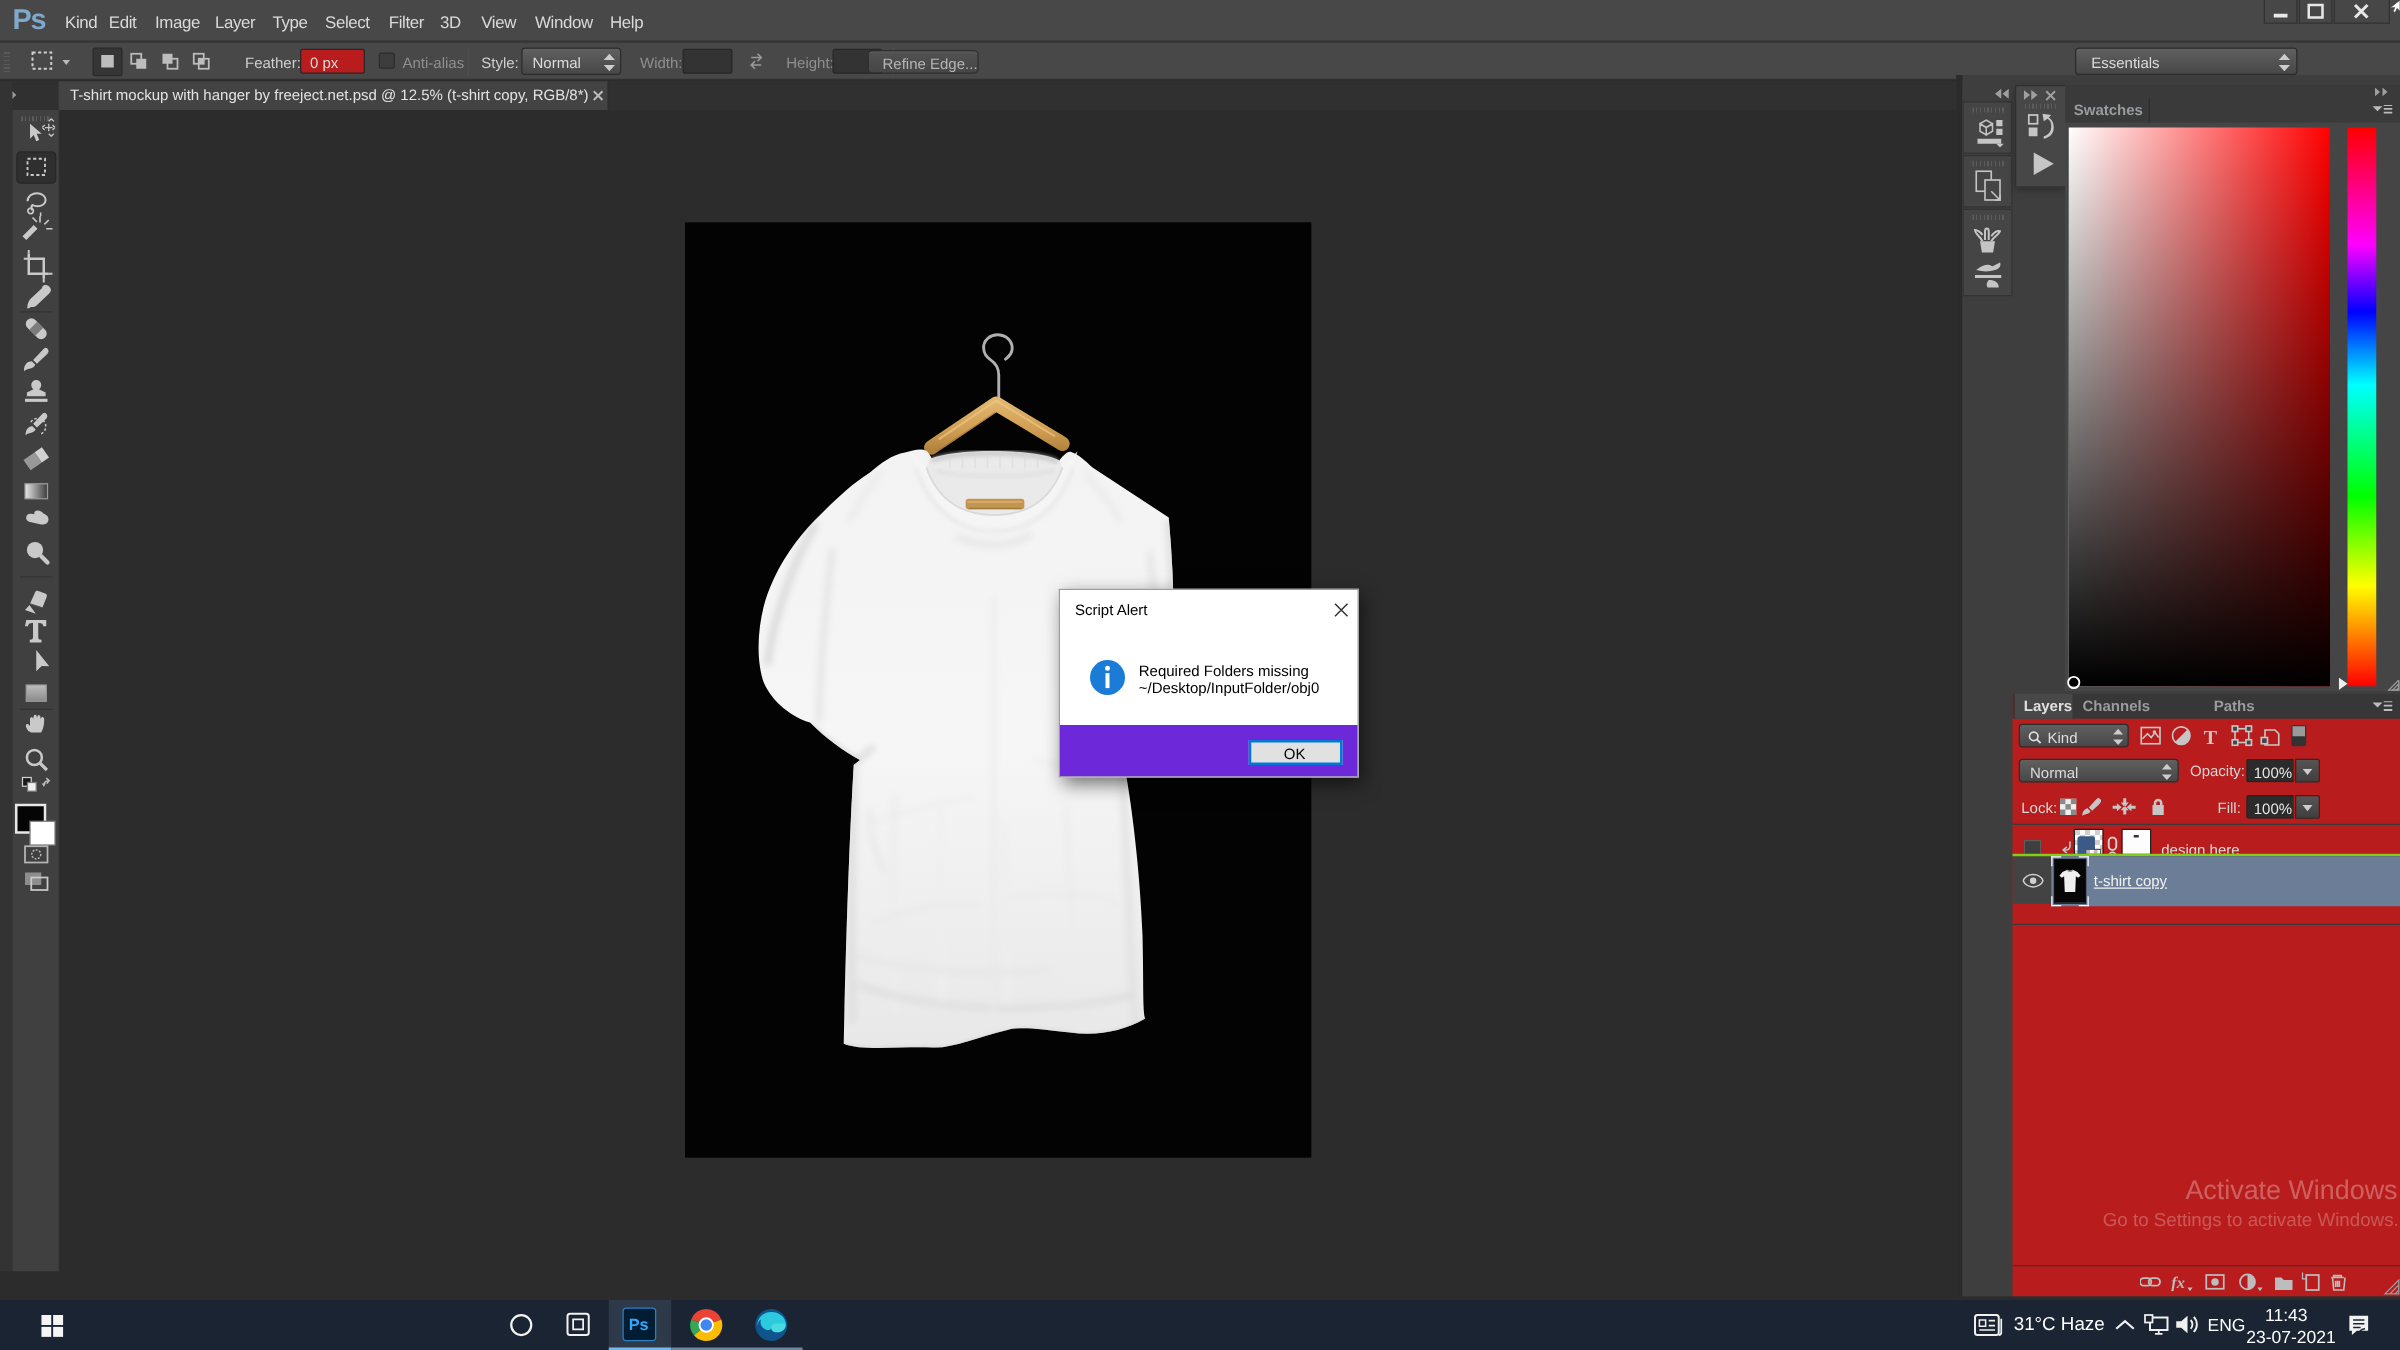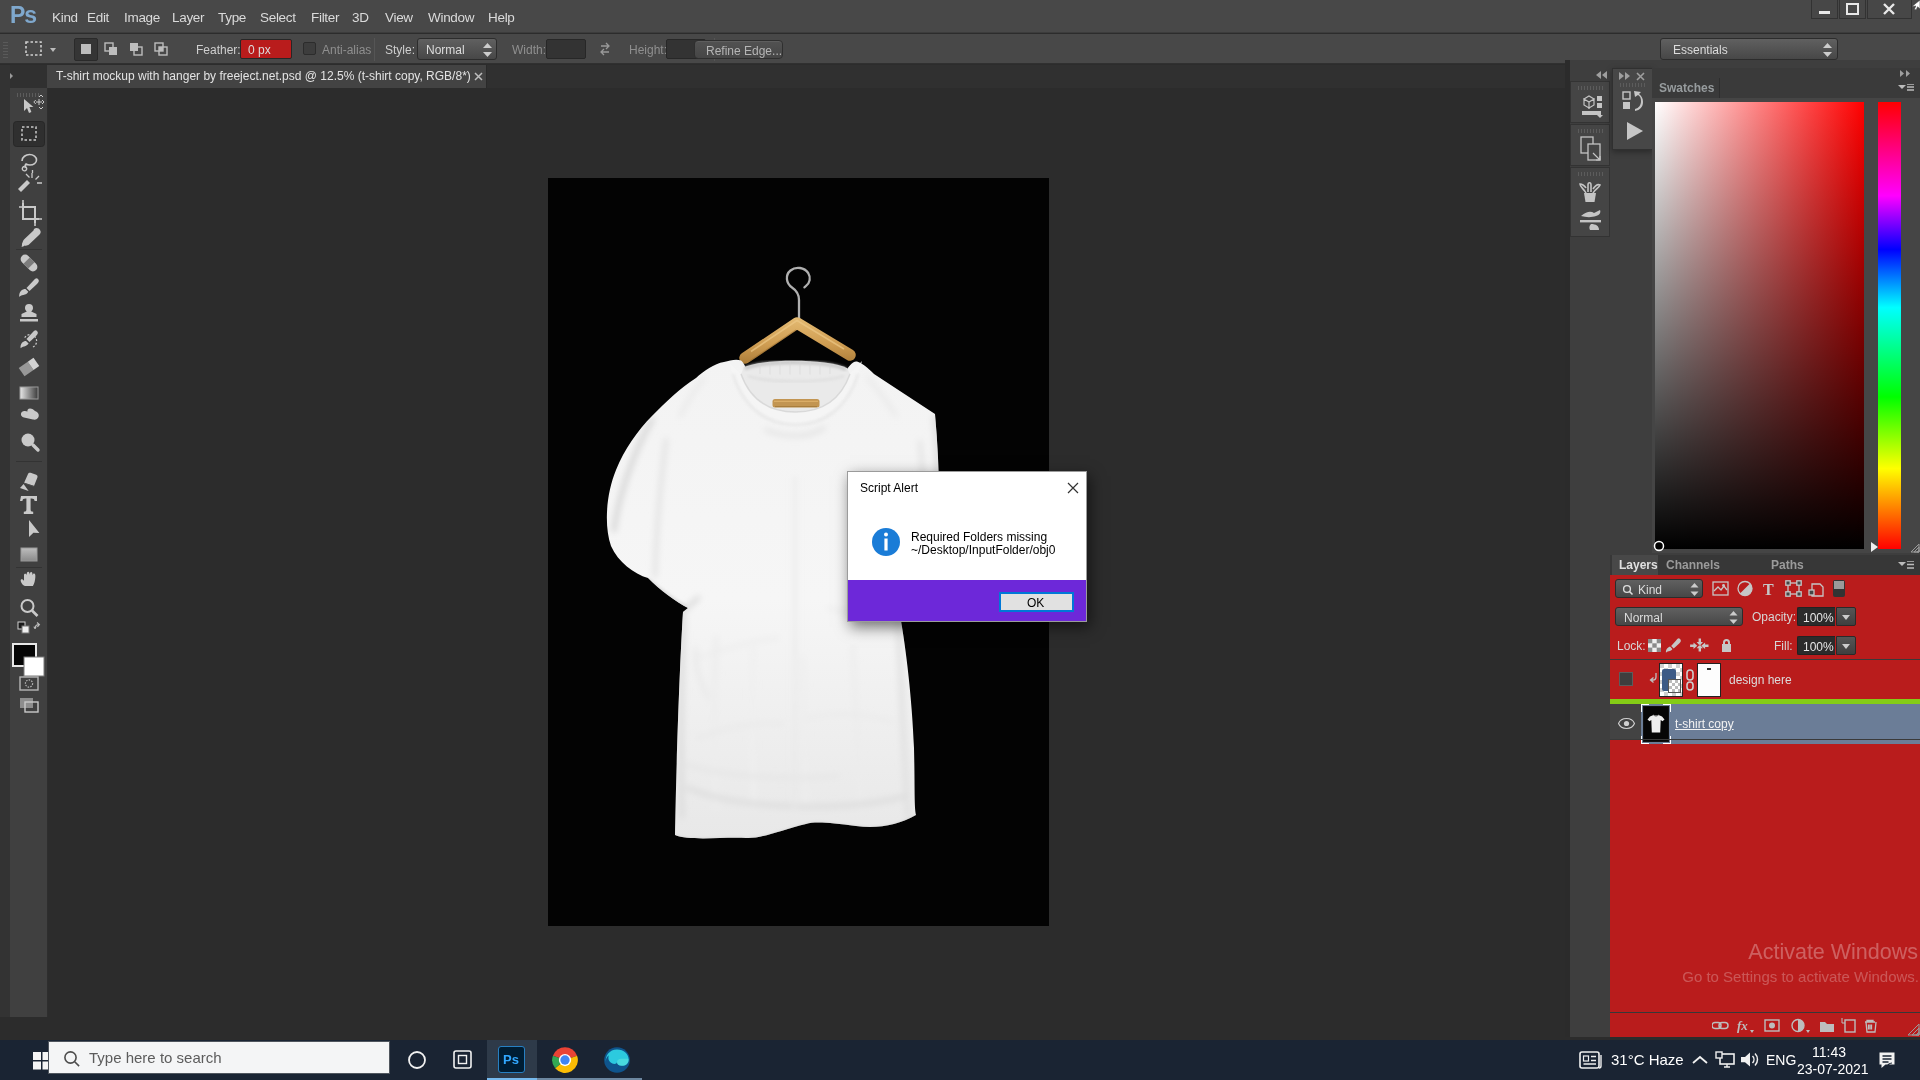--- a/index.html
+++ b/index.html
@@ -513,21 +513,21 @@
           <path d="M0 0">
         </path></div>
         <svg class="ab" style="left:75px;top:9px" width="10" height="22">
             <path d="M5 1 a3 3 0 0 1 3 3 v4 a3 3 0 0 1 -6 0 v-4 a3 3 0 0 1 3 -3 z M5 13 a3 3 0 0 1 3 3 v2 a3 3 0 0 1 -6 0 v-2 a3 3 0 0 1 3 -3 z" fill="none" stroke="#cdcdcd" stroke-width="1.6"></path>
           </svg>
         <div class="ab" style="left:88px;top:4px;width:22px;height:32px;background:#fdfdfd;outline:1px solid #222;">
           <div class="ab" style="left:9px;top:4px;width:4px;height:2px;background:#333;"></div>
         </div>
         <span class="ab" style="left:119px;top:13px;font-size:12px;color:#dcdcdc;">design here</span>
       </div>
-      <div class="ab" style="left:0;top:144px;width:310px;height:40px;border-top:5px solid #84cc16;background:#434343;">
+      <div class="ab" style="left:0;top:128px;width:310px;height:40px;border-top:2px solid #84cc16;background:#434343;">
         <div class="ab" style="left:31px;top:0;width:279px;height:40px;background:#6b7d97;"></div>
         <svg class="ab" style="left:8px;top:13px" width="17" height="13">
           <path d="M8.5 1.5 C 12.5 1.5 15.5 4 16.5 6.5 C 15.5 9 12.5 11.5 8.5 11.5 C 4.5 11.5 1.5 9 0.5 6.5 C 1.5 4 4.5 1.5 8.5 1.5 Z" fill="none" stroke="#d0d0d0" stroke-width="1.2"></path>
           <circle cx="8.5" cy="6.5" r="2.6" fill="#d0d0d0"></circle>
         </svg>
         <div class="ab" style="left:34px;top:3px;width:24px;height:34px;background:#060606;outline:1px solid #111;">
           <svg width="24" height="34">
               <path d="M9.5 8 L6 9.5 L3.5 12.5 L5.5 14.2 L7.3 13 L7.8 25.5 H16.2 L16.7 13 L18.5 14.2 L20.5 12.5 L18 9.5 L14.5 8 C13.6 9.8 10.4 9.8 9.5 8 Z" fill="#efefef"></path>
               <path d="M9.5 8 a3 2 0 0 0 5 0" fill="none" stroke="#aaa" stroke-width=".9"></path>
             </svg>
@@ -589,27 +589,20 @@
     </div>
   </div>
 
   <div class="ab" id="taskbar">
     <svg class="ab" style="left:33px;top:12px" width="18" height="18">
       <rect x="0" y="0" width="8" height="8" fill="#f5f5f5"></rect>
         <rect x="9.5" y="0" width="8" height="8" fill="#f5f5f5"></rect>
       <rect x="0" y="9.5" width="8" height="8" fill="#f5f5f5"></rect>
         <rect x="9.5" y="9.5" width="8" height="8" fill="#f5f5f5"></rect>
     </svg>
-    <div class="ab" style="left:48px;top:1px;width:342px;height:33px;background:#f4f5f6;border:1px solid #50565e;">
-      <svg class="ab" style="left:14px;top:8px" width="18" height="18">
-          <circle cx="7.5" cy="7.5" r="5.6" fill="none" stroke="#4d4d4d" stroke-width="1.6"></circle>
-          <path d="M11.7 11.7 l4.4 4.4" stroke="#4d4d4d" stroke-width="1.6"></path>
-        </svg>
-      <span class="ab" style="left:40px;top:7px;font-size:15px;color:#5c5c5c;">Type here to search</span>
-    </div>
     <svg class="ab" style="left:407px;top:10px" width="20" height="20">
         <circle cx="10" cy="10" r="8" fill="none" stroke="#f2f2f2" stroke-width="1.8"></circle>
       </svg>
     <svg class="ab" style="left:452px;top:9px" width="22" height="22">
       <rect x="2" y="2" width="17" height="17" rx="2" fill="none" stroke="#f2f2f2" stroke-width="1.6"></rect>
       <rect x="6.5" y="6.5" width="8" height="8" fill="none" stroke="#f2f2f2" stroke-width="1.4"></rect>
       <path d="M19 6 l0 0" stroke="#f2f2f2"></path>
     </svg>
     <div class="ab" style="left:487px;top:0;width:50px;height:40px;background:#2e3a49;border-bottom:2px solid #76b9ed;">
       <div class="ab" style="left:11px;top:6px;width:27px;height:27px;background:#001d33;border:1.5px solid #2780c3;border-radius:3px;">

